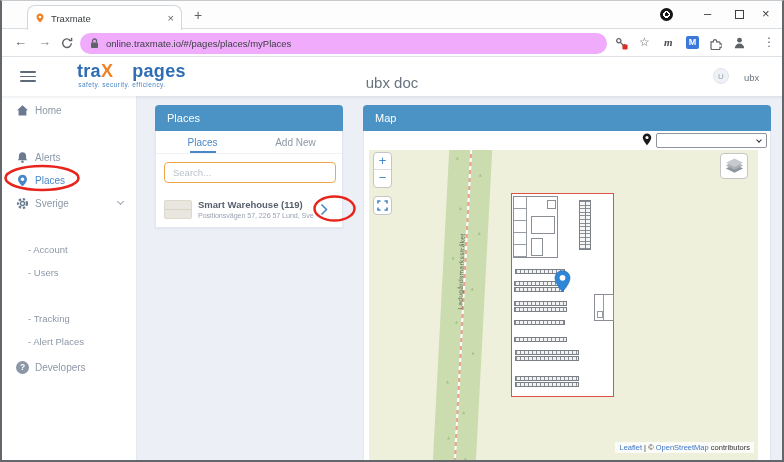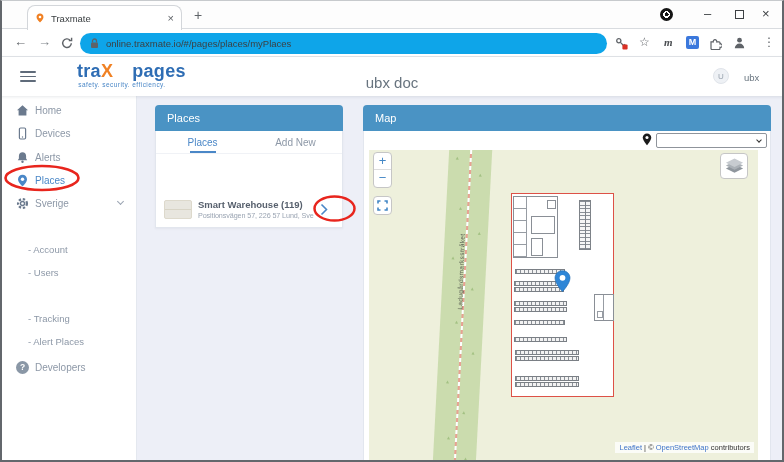--- a/index.html
+++ b/index.html
@@ -13,21 +13,21 @@
   .tab-title{font-size:9.5px;color:#3c4043;flex:1;white-space:nowrap;overflow:hidden;}
   .tab-close{font-size:11px;color:#5f6368;line-height:1;}
   .newtab{position:absolute;left:194px;top:7px;font-size:14px;color:#5f6368;}
   .record-dot{position:absolute;left:660px;top:8px;width:13px;height:13px;border-radius:50%;background:radial-gradient(circle,#141414 0 2px,#fff 2px 3.6px,#141414 3.6px 6.5px);}
   .win-min{position:absolute;left:704px;top:6px;font-size:13px;color:#3c4043;}
   .win-max{position:absolute;left:735px;top:10px;width:9px;height:9px;border:1.2px solid #3c4043;}
   .win-close{position:absolute;left:762px;top:6px;font-size:13px;color:#3c4043;}
 
   .navbar{position:absolute;left:0;top:29px;width:784px;height:28px;background:#fff;border-bottom:1px solid #e2e5e9;}
   .nav-ic{position:absolute;top:5px;font-size:13px;color:#5f6368;line-height:1.3;}
-  .urlpill{position:absolute;left:80px;top:3.5px;width:527px;height:21px;border-radius:11px;background:#0ea5e9;display:flex;align-items:center;padding:0 10px;gap:7px;}
+  .urlpill{position:absolute;left:80px;top:3.5px;width:527px;height:21px;border-radius:11px;background:#f0abfc;display:flex;align-items:center;padding:0 10px;gap:7px;}
   .url{font-size:9.5px;color:#3c4043;white-space:nowrap;}
   .ext-m{position:absolute;left:664px;top:7px;font-size:11px;font-weight:bold;color:#4a4d51;font-family:"Liberation Serif",serif;font-style:italic;}
   .ext-M{position:absolute;left:686px;top:7px;width:13px;height:13px;background:#3b78dc;border-radius:2px;color:#fff;font-size:9px;font-weight:bold;text-align:center;line-height:13px;}
   .star{position:absolute;left:639px;top:6px;font-size:12px;color:#5f6368;}
   .kebab{position:absolute;left:763px;top:6px;font-size:12px;color:#5f6368;}
 
   
   .appheader{position:absolute;left:0;top:57px;width:784px;height:39px;background:#fff;box-shadow:0 1px 3px rgba(60,70,90,.12);z-index:5;}
   .burger{position:absolute;left:20px;top:14px;width:16px;}
   .burger div{height:1.6px;background:#5f6b7a;margin-bottom:3px;border-radius:1px;}
@@ -177,27 +177,20 @@
 
   <div class="pagebg"></div>
 
   <div class="sidebar">
     <div class="side-item" style="top:3px">
       <svg width="13" height="13" viewBox="0 0 13 13">
           <path d="M6.5 1.3 L12 6.2 H10.4 V11.5 H2.6 V6.2 H1 Z" fill="#6b7a8e"></path>
         </svg>
       <span>Home</span>
     </div>
-    <div class="side-item" style="top:26px">
-      <svg width="13" height="13" viewBox="0 0 13 13">
-          <rect x="3.4" y="1" width="6.2" height="11" rx="1.2" fill="none" stroke="#6b7a8e" stroke-width="1.2"></rect>
-          <circle cx="6.5" cy="10" r="0.7" fill="#6b7a8e"></circle>
-        </svg>
-      <span>Devices</span>
-    </div>
     <div class="side-item" style="top:50px">
       <svg width="13" height="13" viewBox="0 0 13 13">
           <path d="M6.5 1.2 C4.3 1.2 2.9 2.9 2.9 5 v2.6 L1.8 9.3 h9.4 L10.1 7.6 V5 c0-2.1-1.4-3.8-3.6-3.8 Z" fill="#6b7a8e"></path>
           <circle cx="6.5" cy="10.8" r="1.2" fill="#6b7a8e"></circle>
         </svg>
       <span>Alerts</span>
     </div>
     <div class="side-item side-active" style="top:73px">
       <svg width="13" height="13" viewBox="0 0 13 13">
           <path d="M6.5 0.8 C4 0.8 2 2.8 2 5.3 c0 3.4 4.5 7 4.5 7 s4.5-3.6 4.5-7 C11 2.8 9 0.8 6.5 0.8 Z" fill="#4a87c7"></path>
@@ -239,20 +232,21 @@
   <div class="places-card">
     <div class="ptabs">
       <div class="ptab ptab-active">
         <span>Places</span>
         <span class="ptab-underline"></span>
       </div>
       <div class="ptab">
         <span>Add New</span>
       </div>
     </div>
+    <input class="psearch" placeholder="Search..." style="">
     <div class="pitem">
       <div class="pthumb"></div>
       <div class="ptexts">
         <div class="ptitle">Smart Warehouse (119)</div>
         <div class="psub">Positionsvägen 57, 226 57 Lund, Sverige</div>
       </div>
       <svg class="pchev" width="8" height="13" viewBox="0 0 8 13">
           <polyline points="1.5,1.5 6.5,6.5 1.5,11.5" fill="none" stroke="#4a87c7" stroke-width="1.6"></polyline>
         </svg>
     </div>

